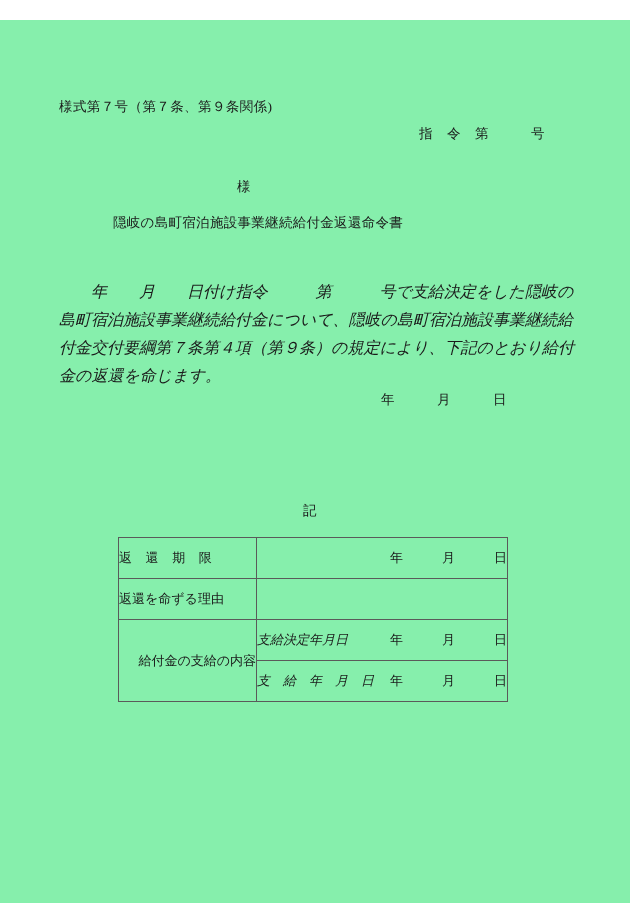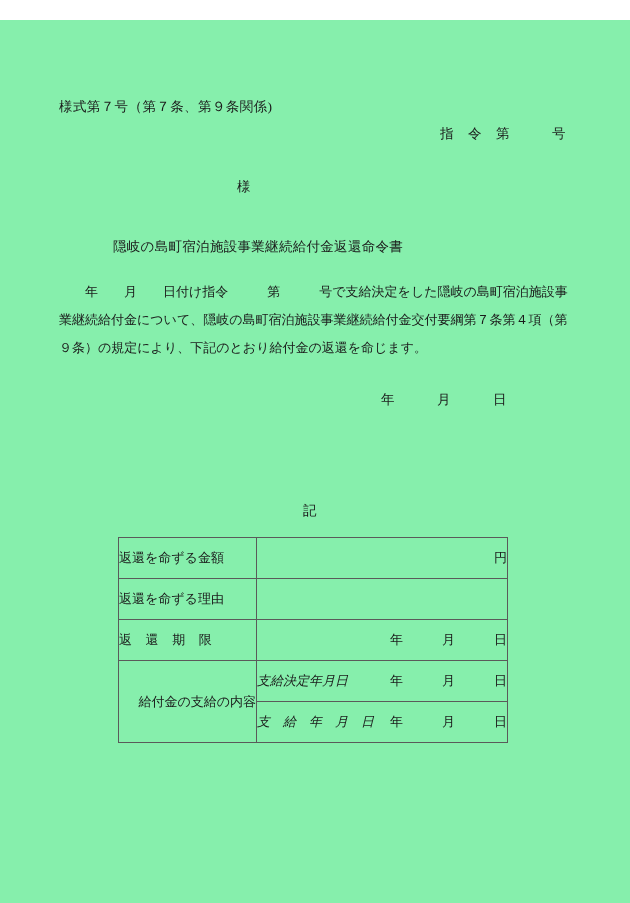--- a/index.html
+++ b/index.html
@@ -28,44 +28,45 @@
     white-space: pre;
   }
 
   .form-no {
     left: 59px;
     top: 80px;
     letter-spacing: 0.4px;
   }
 
   .order-no {
-    left: 440px;
+    left: 419px;
     top: 107px;
     letter-spacing: 0.5px;
   }
 
   .recipient {
     left: 237px;
     top: 160px;
   }
 
   .doc-title {
     left: 113px;
-    top: 220px;
+    top: 196px;
     letter-spacing: 0.3px;
   }
 
   
   .body-para {
     position: absolute;
     left: 59px;
     top: 258px;
     width: 515px;
-    font-size: 13px;
+    font-size: 16px;
     line-height: 28px;
+    font-style: italic;
   }
   .body-para p {
     margin: 0;
     white-space: pre-wrap;
     text-align: left;
   }
 
   .date-line {
     left: 381px;
     top: 373px;
@@ -185,30 +186,26 @@
   </div>
 
   <div class="line date-line">年　　　月　　　日</div>
 
 
   <div class="line ki-mark">記</div>
 
   <table class="form-table">
     <tbody>
       <tr>
-        <td class="col-label cell-label">返還を命ずる金額</td>
-        <td class="cell-value">円</td>
+        <td class="col-label cell-label spread">返　還　期　限</td>
+        <td class="cell-value">年　　　月　　　日</td>
       </tr>
       <tr>
         <td class="col-label cell-label">返還を命ずる理由</td>
         <td class="cell-value blank"></td>
-      </tr>
-      <tr>
-        <td class="col-label cell-label spread">返　還　期　限</td>
-        <td class="cell-value">年　　　月　　　日</td>
       </tr>
       <tr>
         <td class="col-label merged-cell">
           <div class="merged-inner">給付金の支給の内容</div>
         </td>
         <td>
           <table class="sub-table">
             <tbody>
               <tr>
                 <td class="sub-left sub-label">支給決定年月日</td>

